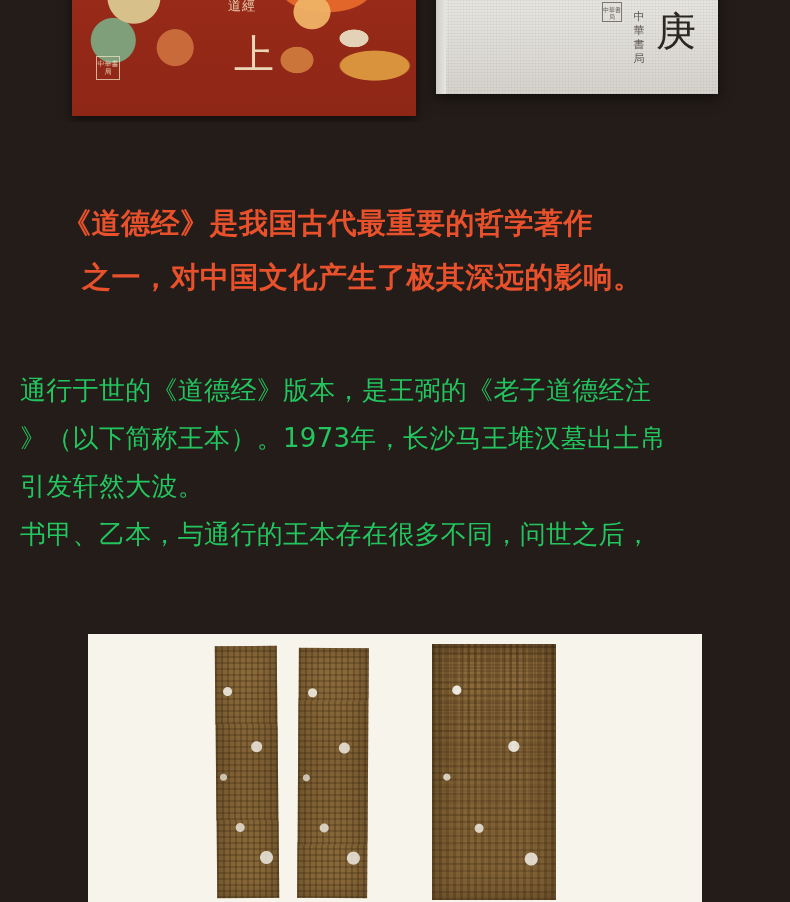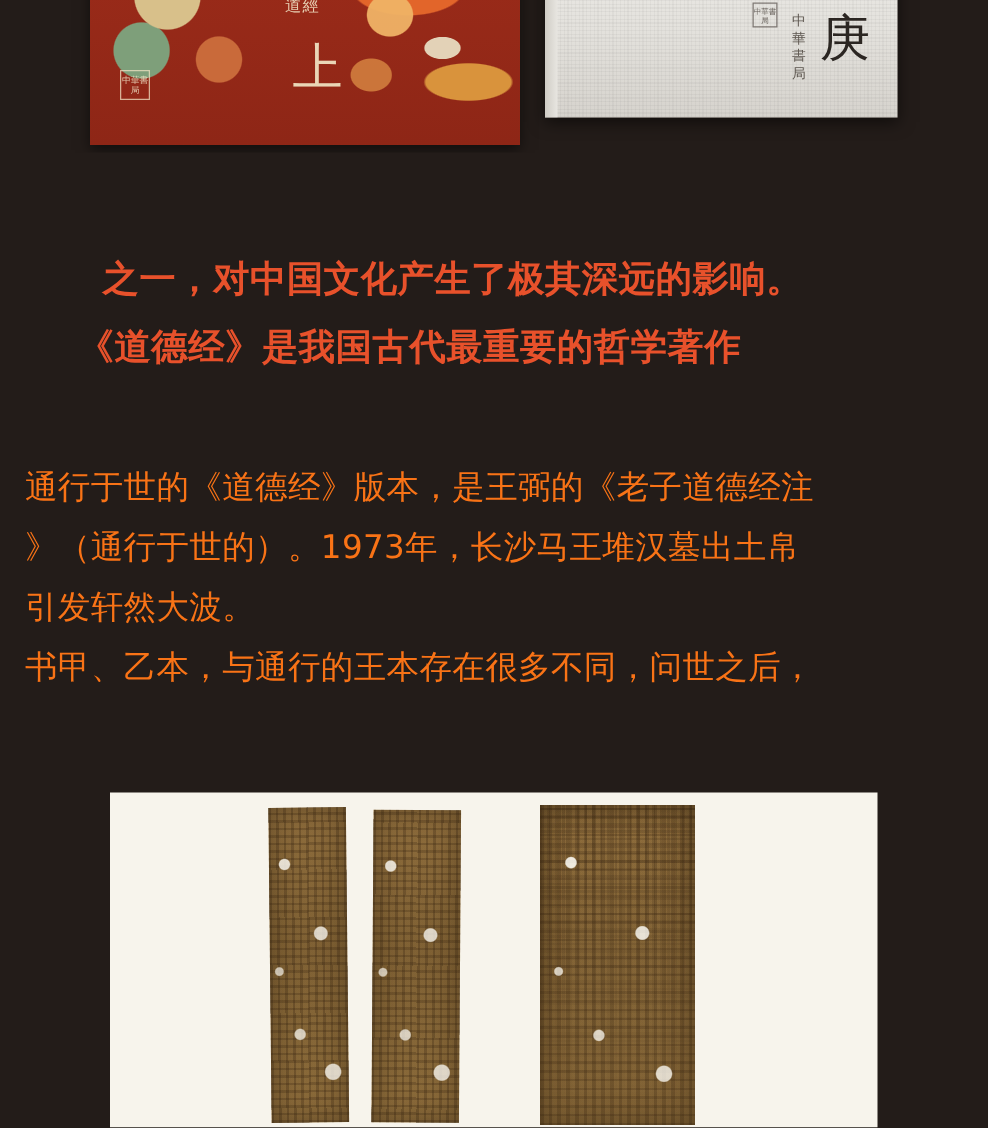--- a/index.html
+++ b/index.html
@@ -194,21 +194,21 @@
   }
 
   
   .body-copy {
     position: absolute;
     left: 0;
     top: 366px;
     width: 790px;
     padding: 0 22px 0 20px;
     box-sizing: border-box;
-    color: #f97316;
+    color: #22c55e;
     font-family: "DejaVu Sans", sans-serif;
     font-size: 26px;
     line-height: 48px;
     letter-spacing: .3px;
   }
   .body-copy .ln {
     display: block;
     white-space: nowrap;
   }
 
@@ -272,27 +272,27 @@
       <div class="texture"></div>
       <div class="edge"></div>
       <div class="ideo-big">庚</div>
       <div class="col-small">中華書局</div>
       <div class="seal-white">中華書局</div>
     </div>
 
   </div>
 
   <div class="headline">
+    <span class="ln ln1">《道德经》是我国古代最重要的哲学著作</span>
     <span class="ln ln2">之一，对中国文化产生了极其深远的影响。</span>
-    <span class="ln ln1">《道德经》是我国古代最重要的哲学著作</span>
   </div>
 
   <div class="body-copy">
     <span class="ln">通行于世的《道德经》版本，是王弼的《老子道德经注</span>
-    <span class="ln">》（通行于世的）。1973年，长沙马王堆汉墓出土帛</span>
+    <span class="ln">》（以下简称王本）。1973年，长沙马王堆汉墓出土帛</span>
     <span class="ln">引发轩然大波。</span>
     <span class="ln">书甲、乙本，与通行的王本存在很多不同，问世之后，</span>
   </div>
 
   <div class="photo">
     <div class="silk silk-a"></div>
     <div class="silk silk-b"></div>
     <div class="silk silk-c"></div>
     <div class="silk silk-c2"></div>
   </div>

